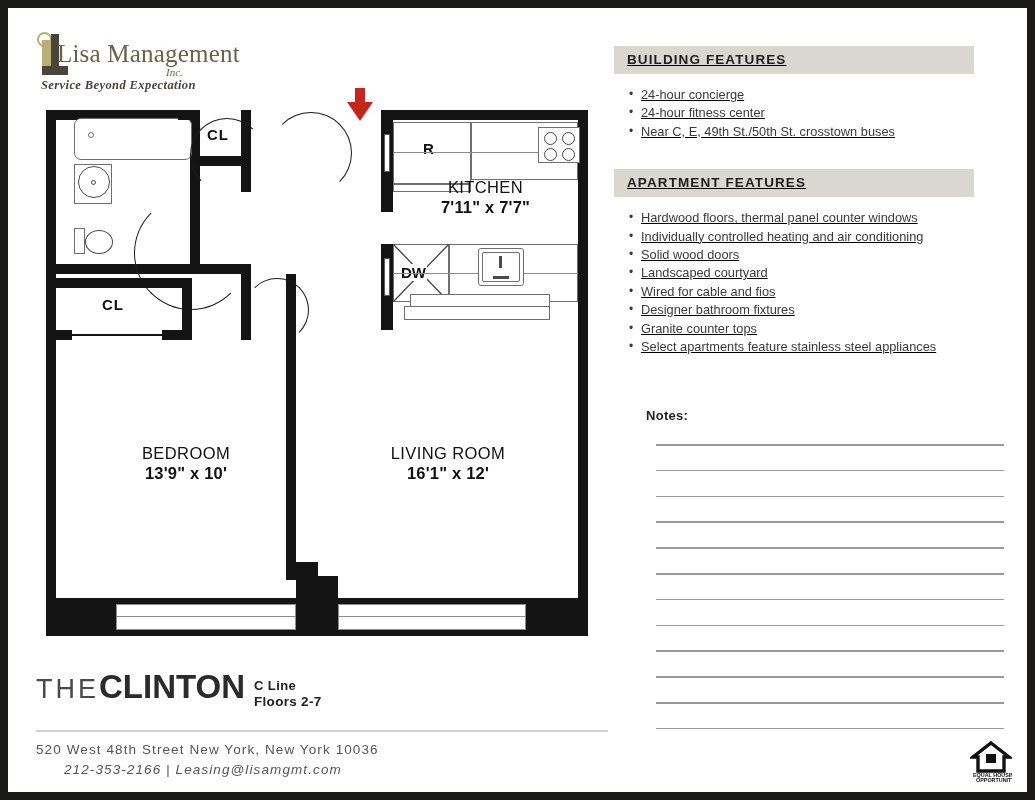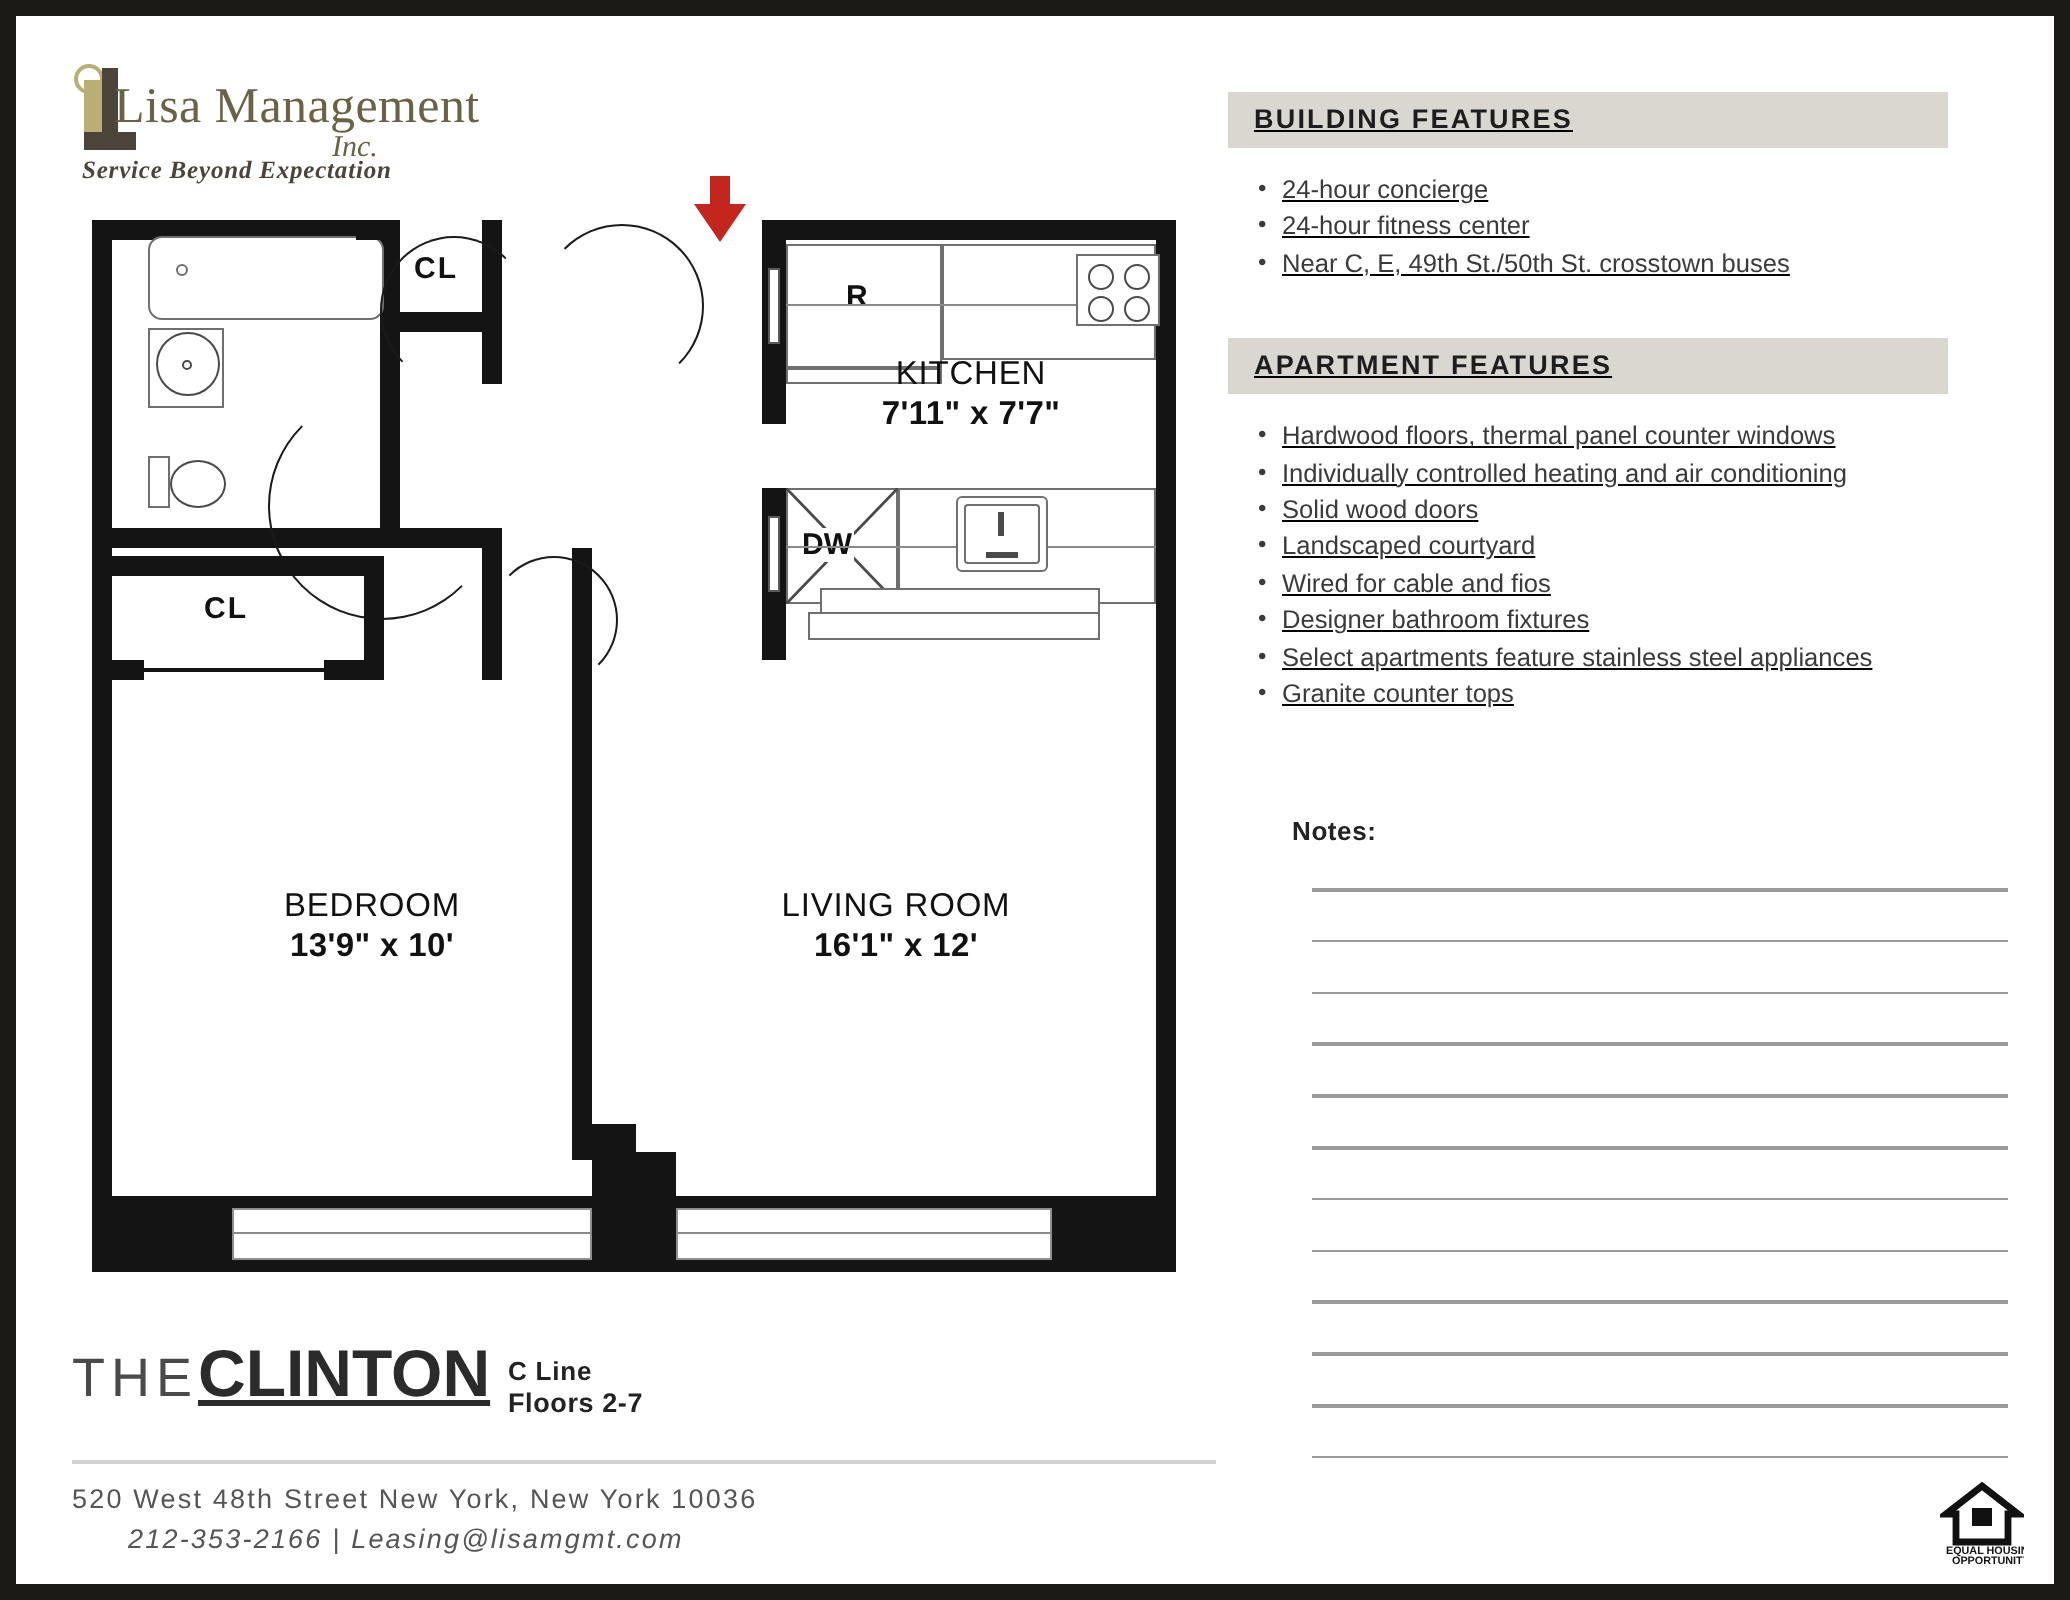--- a/index.html
+++ b/index.html
@@ -23,21 +23,21 @@
   .logo-l-dark{position:absolute;left:21px;top:2px;width:8px;height:41px;background:#4a443b;}
   .logo-ring{position:absolute;left:7px;top:0px;width:11px;height:11px;border:2px solid #b9ae73;border-radius:50%;}
   .logo-name{
     position:absolute;left:27px;top:10px;
     font-family:"Liberation Serif", serif;
     font-size:25px;color:#6b6246;letter-spacing:.2px;white-space:nowrap;
   }
   .logo-inc{
     position:absolute;left:136px;top:36px;
     font-family:"Liberation Serif", serif;
-    font-size:15px;color:#6b6246;font-style:italic;
+    font-size:11px;color:#6b6246;font-style:italic;
   }
   .logo-tag{
     position:absolute;left:11px;top:48px;
     font-family:"Liberation Serif", serif;
     font-style:italic;font-weight:bold;
     font-size:12.5px;color:#4a443b;letter-spacing:.4px;white-space:nowrap;
   }
 
   
   .plan{position:absolute;left:30px;top:88px;width:570px;height:560px;}
@@ -52,21 +52,21 @@
   .arc{position:absolute;border:1.6px solid #1a1a1a;border-radius:50%;
        border-right-color:transparent;border-top-color:transparent;background:transparent;}
   .entry-arrow{position:absolute;left:309px;top:-8px;width:26px;height:34px;}
   .entry-arrow .shaft{position:absolute;left:8px;top:0;width:10px;height:16px;background:#c4261d;}
   .entry-arrow .head{position:absolute;left:0;top:14px;width:0;height:0;
       border-left:13px solid transparent;border-right:13px solid transparent;border-top:19px solid #c4261d;}
 
   
   .brand{position:absolute;left:28px;top:660px;}
   .brand .the{font-size:27px;color:#4a4a4a;letter-spacing:3px;font-weight:400;}
-  .brand .nm{font-size:33px;color:#2b2b2b;letter-spacing:0px;font-weight:bold;text-decoration:underline;}
+  .brand .nm{font-size:33px;color:#2b2b2b;letter-spacing:0px;font-weight:bold;}
   .lineinfo{position:absolute;left:246px;top:670px;line-height:1.25;}
   .lineinfo .a{font-size:13px;font-weight:bold;color:#222;letter-spacing:.4px;}
   .lineinfo .b{font-size:13.5px;font-weight:bold;color:#222;letter-spacing:.3px;}
   .rule{position:absolute;left:28px;top:722px;width:572px;height:2px;background:#d2d2d2;}
   .addr{position:absolute;left:28px;top:732px;line-height:1.45;}
   .addr .l1{font-size:13.5px;color:#555;letter-spacing:1.1px;}
   .addr .l2{font-size:13.5px;color:#555;letter-spacing:1.1px;font-style:italic;margin-left:28px;}
 
   
   .panel{position:absolute;left:606px;top:38px;width:360px;text-decoration:underline;}
@@ -231,22 +231,22 @@
     <div style="height:28px;"></div>
 
     <div class="sec-head">APARTMENT FEATURES</div>
     <div class="feat">
       <div class="it">Hardwood floors, thermal panel counter windows</div>
       <div class="it">Individually controlled heating and air conditioning</div>
       <div class="it">Solid wood doors</div>
       <div class="it">Landscaped courtyard</div>
       <div class="it">Wired for cable and fios</div>
       <div class="it">Designer bathroom fixtures</div>
+      <div class="it">Granite counter tops</div>
       <div class="it">Select apartments feature stainless steel appliances</div>
-      <div class="it">Granite counter tops</div>
     </div>
   </div>
 
   <div class="notes-lbl">Notes:</div>
   <div id="notes-lines">
       <div class="nline" style="top: 436px;"></div>
       <div class="nline" style="top: 461.8px;"></div>
       <div class="nline" style="top: 487.6px;"></div>
       <div class="nline" style="top: 513.4px;"></div>
       <div class="nline" style="top: 539.2px;"></div>

